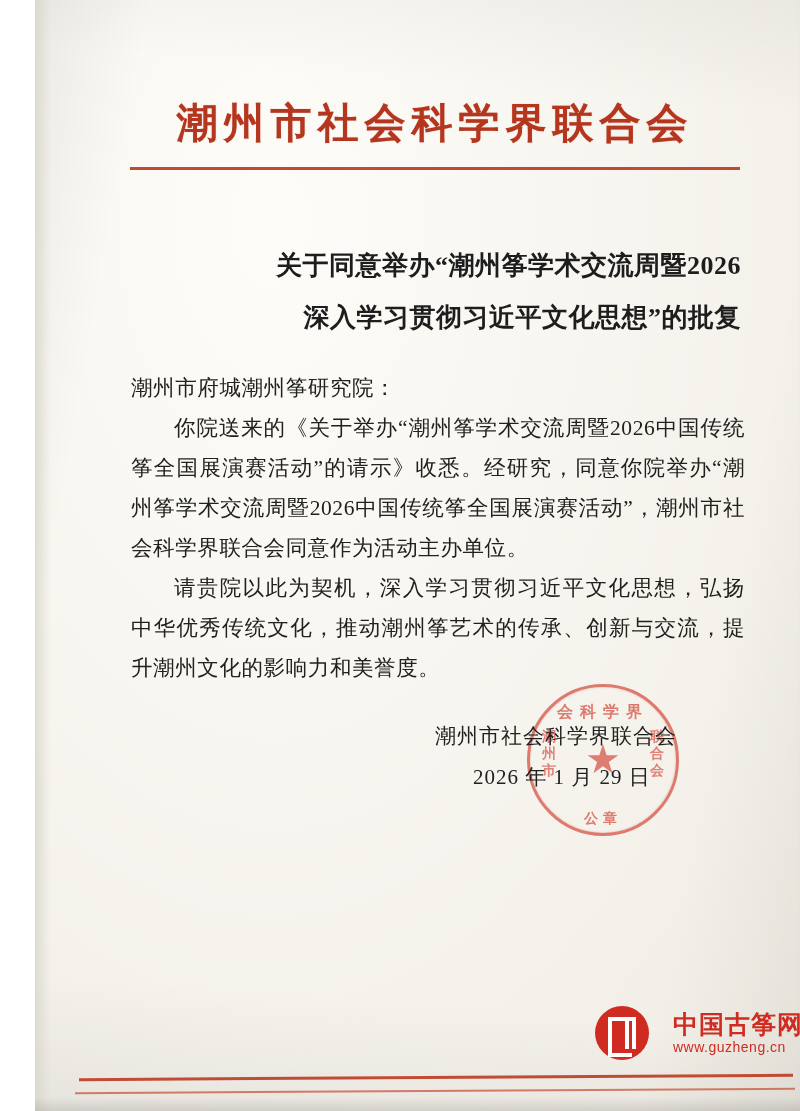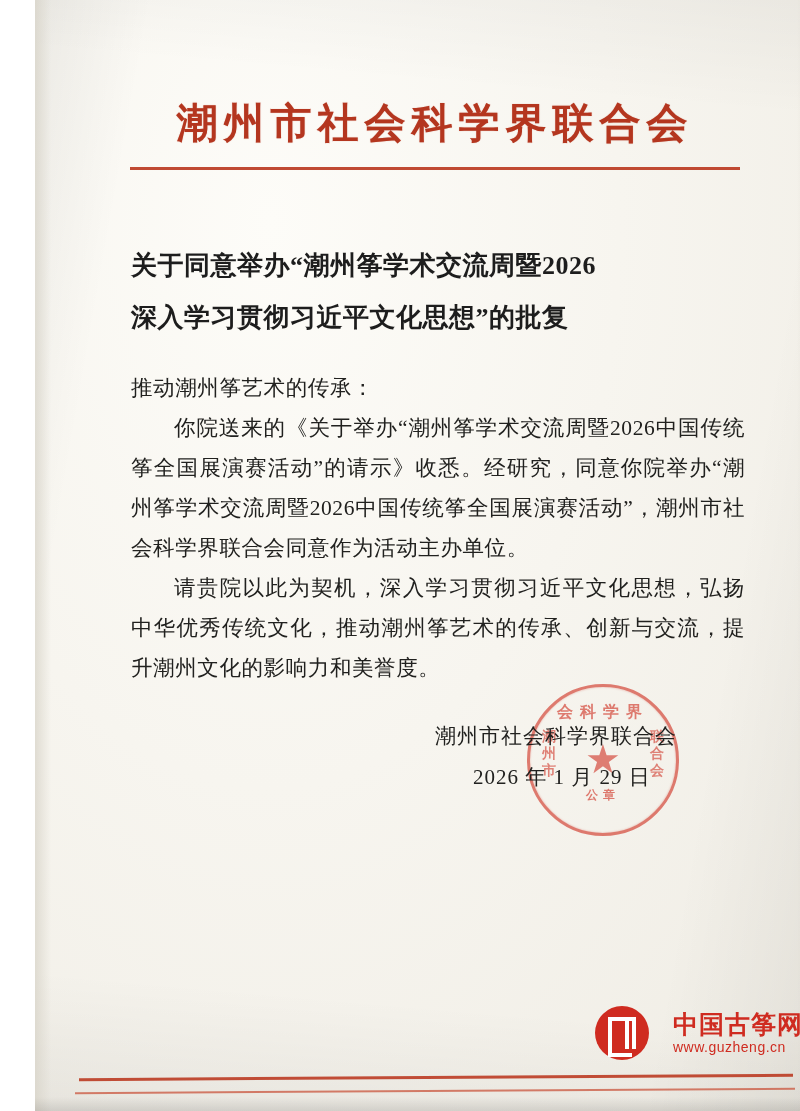--- a/index.html
+++ b/index.html
@@ -70,21 +70,21 @@
     background: #bb3b22;
     opacity: .92;
   }
 
   
   #doc-title {
     position: absolute;
     top: 240px;
     left: 96px;
     width: 610px;
-    text-align: left;
+    text-align: right;
     font-family: "Liberation Serif", "DejaVu Serif", serif;
     font-weight: bold;
     font-size: 26px;
     line-height: 52px;
     color: #1d1d1d;
     letter-spacing: 0.5px;
   }
   #doc-title .title-line { display: block; }
 
   
@@ -151,21 +151,21 @@
   #seal .seal-bottom-text {
     position: absolute;
     left: 0; width: 152px;
     text-align: center;
     color: rgba(206, 47, 33, 0.62);
     font-weight: bold;
     letter-spacing: 7px;
     font-size: 16px;
   }
   #seal .seal-top-text { top: 18px; }
-  #seal .seal-bottom-text { bottom: 32px; letter-spacing: 5px; font-size: 12px; }
+  #seal .seal-bottom-text { bottom: 8px; letter-spacing: 5px; font-size: 14px; }
   #seal .seal-left-text,
   #seal .seal-right-text {
     position: absolute;
     top: 44px;
     color: rgba(206, 47, 33, 0.58);
     font-weight: bold;
     font-size: 14px;
     line-height: 17px;
     width: 18px;
     text-align: center;
@@ -261,21 +261,21 @@
     <div id="org-name">潮州市社会科学界联合会</div>
     <div id="masthead-rule"></div>
   </div>
 
   <div id="doc-title">
     <span class="title-line">关于同意举办“潮州筝学术交流周暨2026</span>
     <span class="title-line">深入学习贯彻习近平文化思想”的批复</span>
   </div>
 
   <div id="body-text">
-    <span class="salutation">推动潮州筝艺术的传承：</span>
+    <span class="salutation">潮州市府城潮州筝研究院：</span>
     <span class="para">你院送来的《关于举办“潮州筝学术交流周暨2026中国传统筝全国展演赛活动”的请示》收悉。经研究，同意你院举办“潮州筝学术交流周暨2026中国传统筝全国展演赛活动”，潮州市社会科学界联合会同意作为活动主办单位。</span>
     <span class="para">请贵院以此为契机，深入学习贯彻习近平文化思想，弘扬中华优秀传统文化，推动潮州筝艺术的传承、创新与交流，提升潮州文化的影响力和美誉度。</span>
   </div>
 
   <div id="seal">
     <div class="ring"></div>
     <div class="seal-top-text">会科学界</div>
     <div class="seal-left-text">潮州市</div>
     <div class="seal-right-text">联合会</div>
     <div class="star">★</div>

